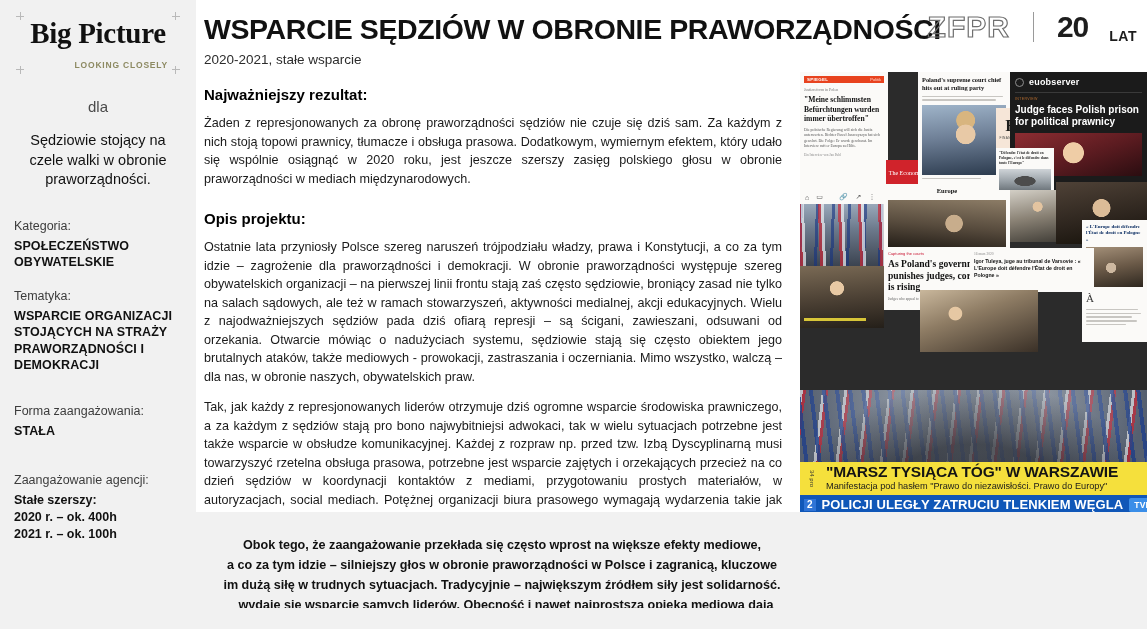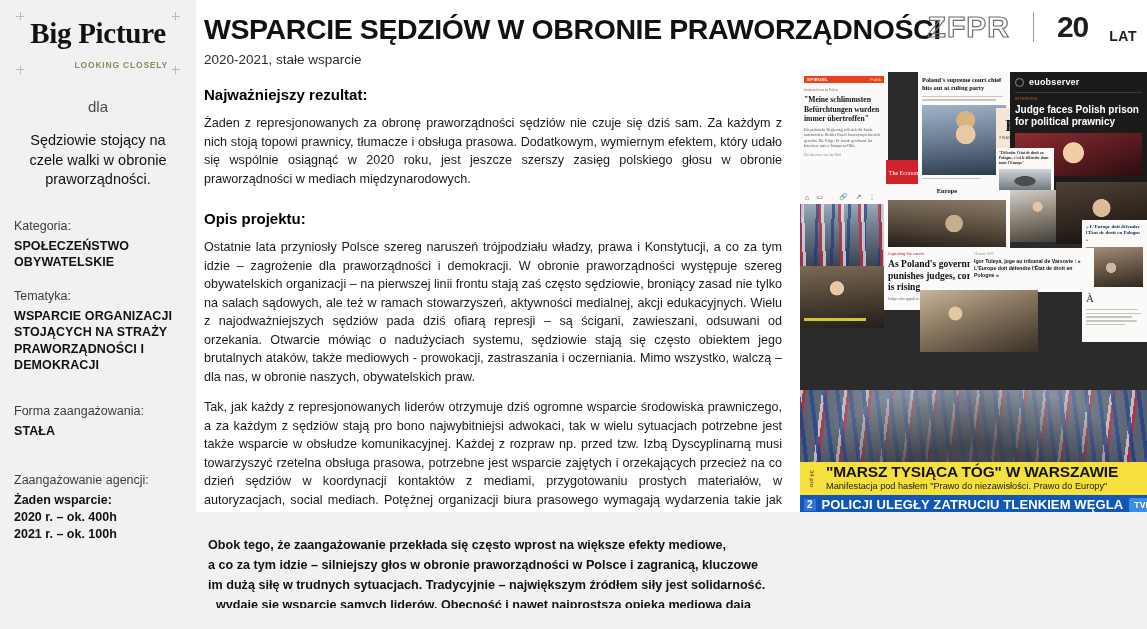--- a/index.html
+++ b/index.html
@@ -376,20 +376,21 @@
   
   .footer {
     position: absolute;
     left: 196px; top: 512px;
     width: 951px; height: 117px;
     background: #f1f1f1;
   }
   .footer-inner {
     padding: 24px 0 0 12px;
     width: 600px;
+    text-align: center;
   }
   .footer-line {
     font-size: 12.6px;
     font-weight: bold;
     color: #111;
     line-height: 1.58;
   }
   .footer-line.ind { padding-left: 8px; }
   .bottom-strip {
     position: absolute;
@@ -438,21 +439,21 @@
 
     <div>
       <div class="meta-label">Forma zaangażowania:</div>
       <div class="meta-value">STAŁA</div>
     </div>
 
     <div style="height:34px;"></div>
 
     <div>
       <div class="meta-label">Zaangażowanie agencji:</div>
-      <div class="hours-line">Żaden wsparcie:</div>
+      <div class="hours-line">Stałe szerszy:</div>
       <div class="hours-line">2020 r. – ok. 400h</div>
       <div class="hours-line">2021 r. – ok. 100h</div>
     </div>
   </aside>
 
   <main class="main">
 
     <div class="header">
       <h1 class="doc-title">WSPARCIE SĘDZIÓW W OBRONIE PRAWORZĄDNOŚCI</h1>
       <div class="doc-subtitle">2020-2021, stałe wsparcie</div>

